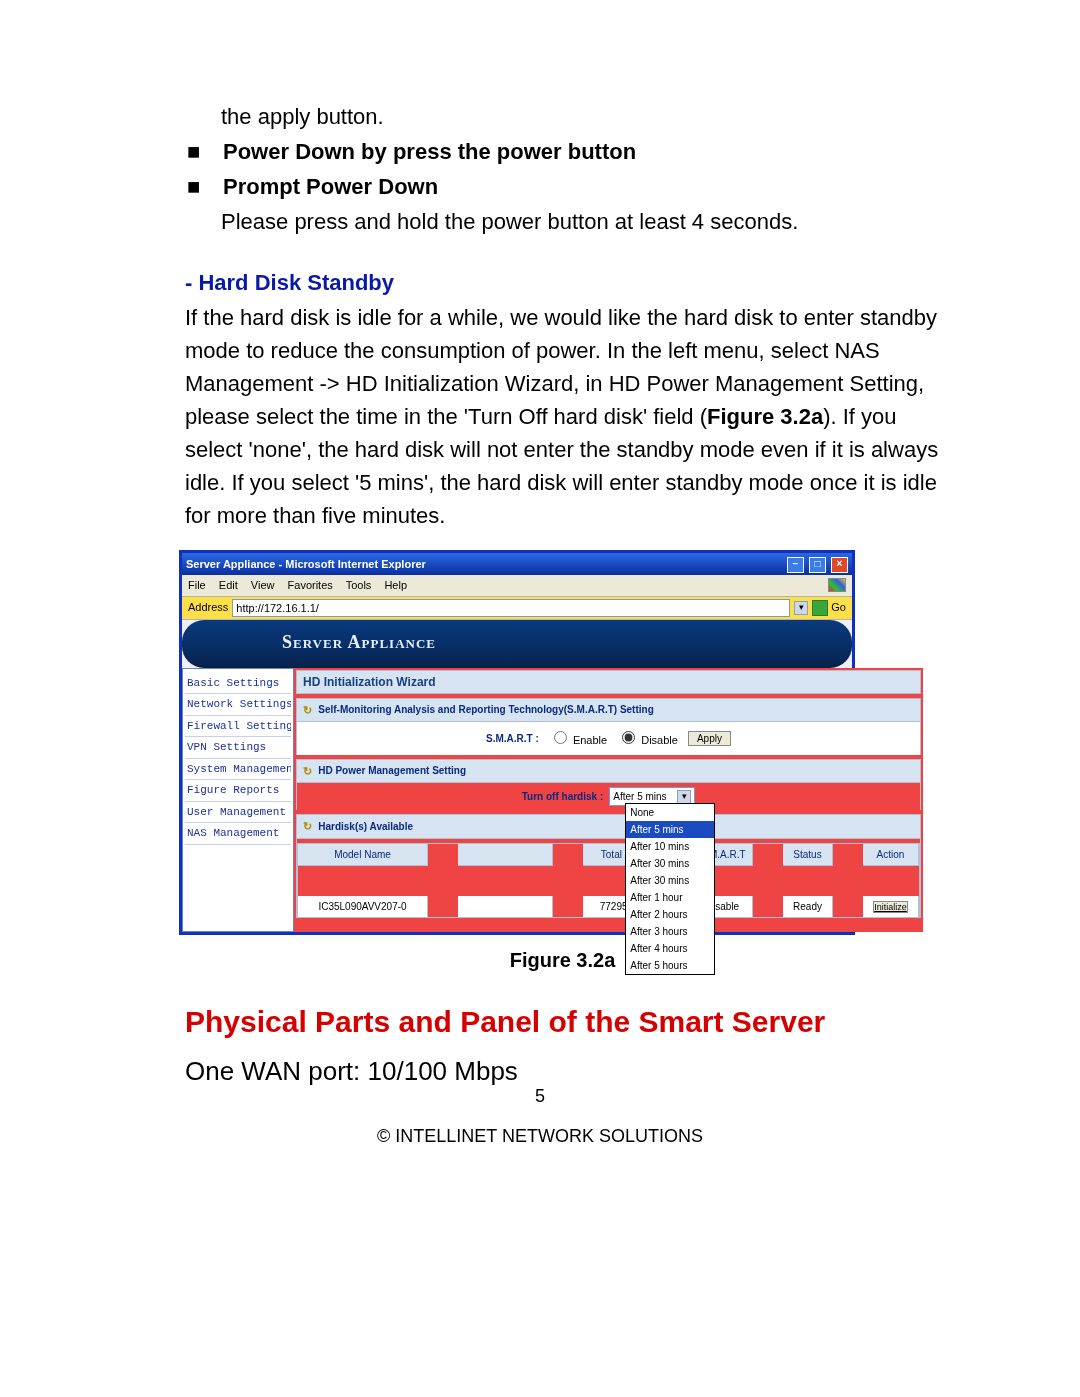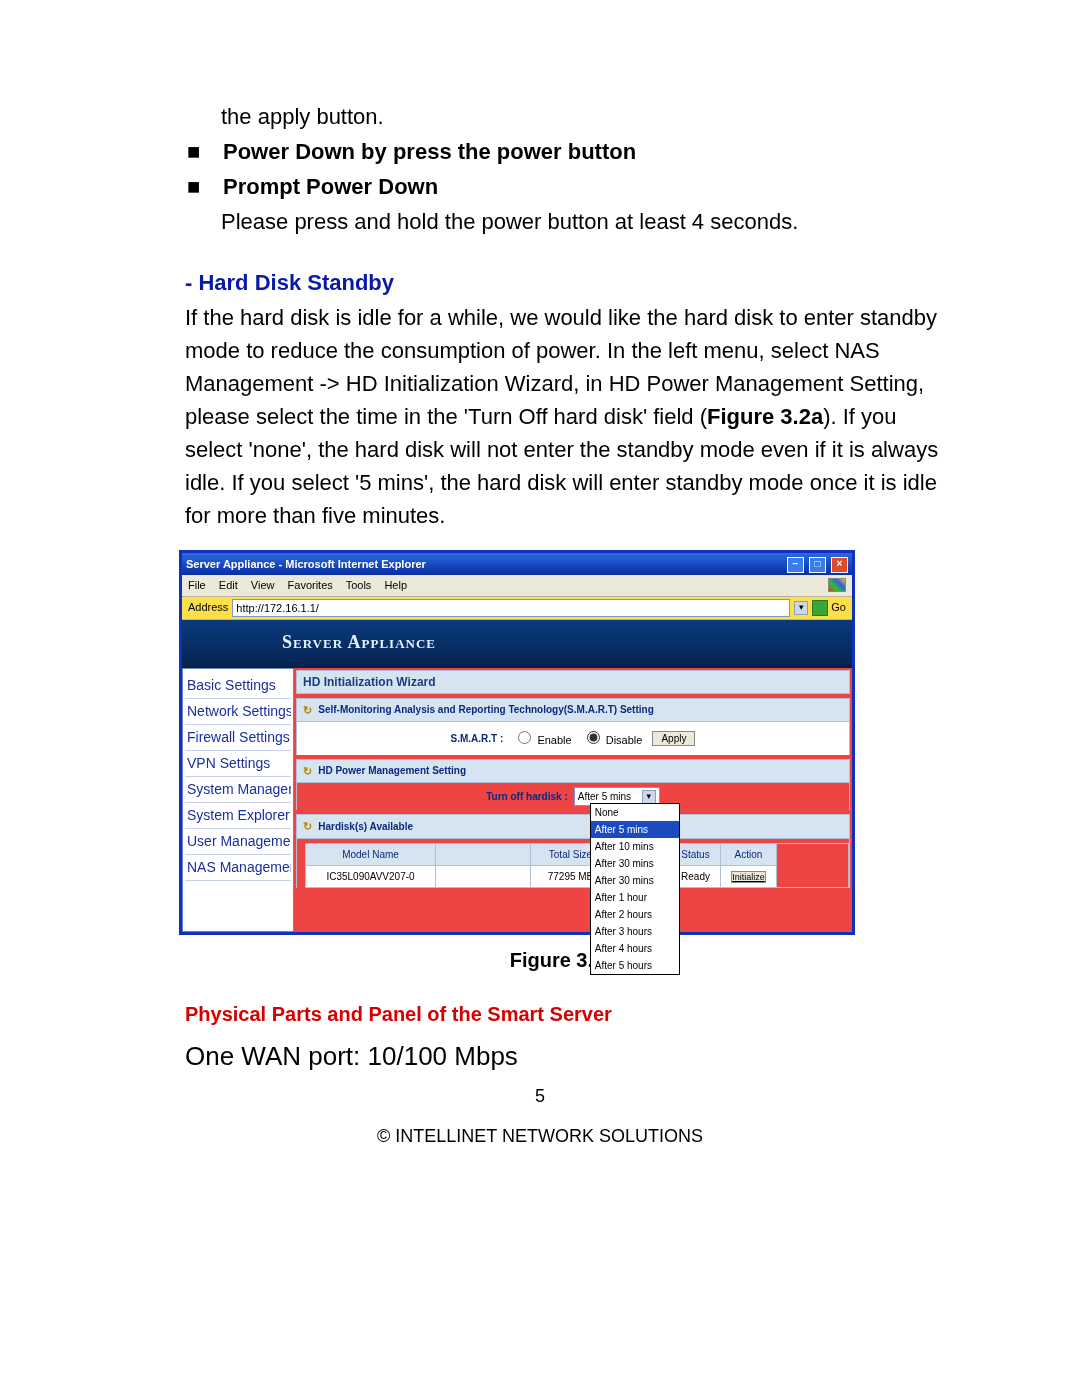--- a/index.html
+++ b/index.html
@@ -16,21 +16,21 @@
     line-height:1.5;
   }
   .bullets{margin-bottom:28px;}
   .bullet-row{display:flex;margin:2px 0;}
   .bullet-marker{width:36px;flex:0 0 36px;padding-left:2px;}
   .bullet-text{flex:1;font-weight:bold;}
   .indent-only{padding-left:36px;}
   .subhead{color:#0a1aa8;font-weight:bold;margin:6px 0 2px 0;font-size:22px;}
   .para{margin:0 0 18px 0;}
   .figcap{text-align:center;font-weight:bold;font-size:20px;margin:10px 0 24px 0;}
-  .h1{color:#d60000;font-weight:bold;font-size:20px;margin:6px 0 8px 0;}
+  .h1{color:#d60000;font-weight:bold;font-size:30px;margin:6px 0 8px 0;}
   .sub{font-size:26px;margin:6px 0 24px 0;}
   .footer{position:absolute;bottom:290px;left:0;right:0;text-align:center;font-size:18px;}
   .footer2{position:absolute;bottom:250px;left:0;right:0;text-align:center;font-size:18px;}
 
   
   .shot{
     margin:18px 0 6px -6px;
     width:670px;
     border:3px solid #1030c0;
     background:#eef0f9;
@@ -61,41 +61,42 @@
     height:46px;
     display:flex;align-items:center;
     padding-left:100px;
     font-family:"Times New Roman",serif;
     letter-spacing:1px;
     font-size:18px;
     font-weight:bold;
     font-variant:small-caps;
     border-bottom:2px solid #0a2040;
     position:relative;
+    border-radius:22px;
   }
   .content{display:flex;min-height:264px;}
   .side{width:106px;background:#fff;border-right:0;border:1px solid #6b82c8;padding:4px 2px;}
-  .side .it{color:#1a2fa0;font-size:14px;padding:2px 2px;border-bottom:1px solid #c6d0e8;cursor:default;white-space:nowrap;overflow:hidden;}
+  .side .it{color:#1a2fa0;font-size:11px;padding:2px 2px;border-bottom:1px solid #c6d0e8;cursor:default;white-space:nowrap;overflow:hidden;font-family:Liberation Mono, monospace;}
   .main{flex:1;background:#ef4444;padding:2px 2px 8px 2px;}
   .pagetitle{background:#d6e3f0;color:#1a3f80;font-weight:bold;font-size:12px;padding:2px 6px;border:1px solid #b0c0d8;}
   .sect{margin-top:4px;border-left:1px solid #b0c0d8;border-right:1px solid #b0c0d8;}
   .secthead{background:#d6e3f0;color:#0a2a80;font-weight:bold;font-size:10px;padding:3px 6px;display:flex;align-items:center;gap:6px;border-top:1px solid #b0c0d8;border-bottom:1px solid #b0c0d8;}
   .reloadicon{color:#b38a00;font-size:11px;}
   .sectbody{background:#fff;padding:6px 10px;display:flex;align-items:center;gap:10px;justify-content:center;}
   .lbl{color:#0a2a80;font-weight:bold;font-size:10px;}
   .radio{accent-color:#333;}
   .btn{font-size:10px;padding:1px 8px;border:1px solid #888;background:#ece9d8;}
   .rowline{display:flex;align-items:center;gap:6px;padding:4px 8px;}
   .dd{position:relative;}
   .ddsel{border:1px solid #7a9ac8;background:#fff;font-size:10px;padding:1px 3px;width:78px;display:flex;justify-content:space-between;align-items:center;}
   .ddarrow{width:12px;height:12px;background:#cfd8e8;border:1px solid #8aa0c0;font-size:9px;text-align:center;line-height:11px;}
   .ddlist{position:absolute;top:16px;left:16px;width:88px;border:1px solid #000;background:#fff;font-size:10px;z-index:2;}
   .ddlist div{padding:1px 4px;white-space:nowrap;}
   .ddlist .sel{background:#1a4cc0;color:#fff;}
-  .tbl{display:grid;grid-template-columns:130px 95px 80px 60px 50px 56px;border:1px solid #b0c0d8;margin:4px 0 0 8px;font-size:10px;}
+  .tbl{display:grid;grid-template-columns:130px 95px 80px 60px 50px 56px;border:1px solid #b0c0d8;margin:4px 0 0 0;font-size:10px;gap:30px;}
   .tbl .th{background:#d6e3f0;color:#0a2a80;text-align:center;padding:3px 2px;border-right:1px solid #b0c0d8;border-bottom:1px solid #b0c0d8;}
   .tbl .td{background:#fff;text-align:center;padding:3px 2px;border-right:1px solid #b0c0d8;}
   .initbtn{font-size:9px;text-decoration:underline;padding:0;border:1px solid #888;background:#ece9d8;}
   .winflag{width:16px;height:12px;background:linear-gradient(45deg,#e03030,#30c030,#3060e0,#f0c030);border:1px solid #888;}
 </style>
 </head>
 <body>
 
 <div class="page">
 
@@ -147,21 +148,21 @@
       </span>
     </div>
     <div class="banner">Server Appliance</div>
     <div class="content">
       <div class="side">
         <div class="it">Basic Settings</div>
         <div class="it">Network Settings</div>
         <div class="it">Firewall Settings</div>
         <div class="it">VPN Settings</div>
         <div class="it">System Management</div>
-        <div class="it">System Explorer</div>
+        <div class="it">Figure Reports</div>
         <div class="it">User Management</div>
         <div class="it">NAS Management</div>
       </div>
       <div class="main">
         <div class="pagetitle">HD Initialization Wizard</div>
 
         <div class="sect">
           <div class="secthead">
             <span class="reloadicon">↻</span>
             <span>Self-Monitoring Analysis and Reporting Technology(S.M.A.R.T) Setting</span>

